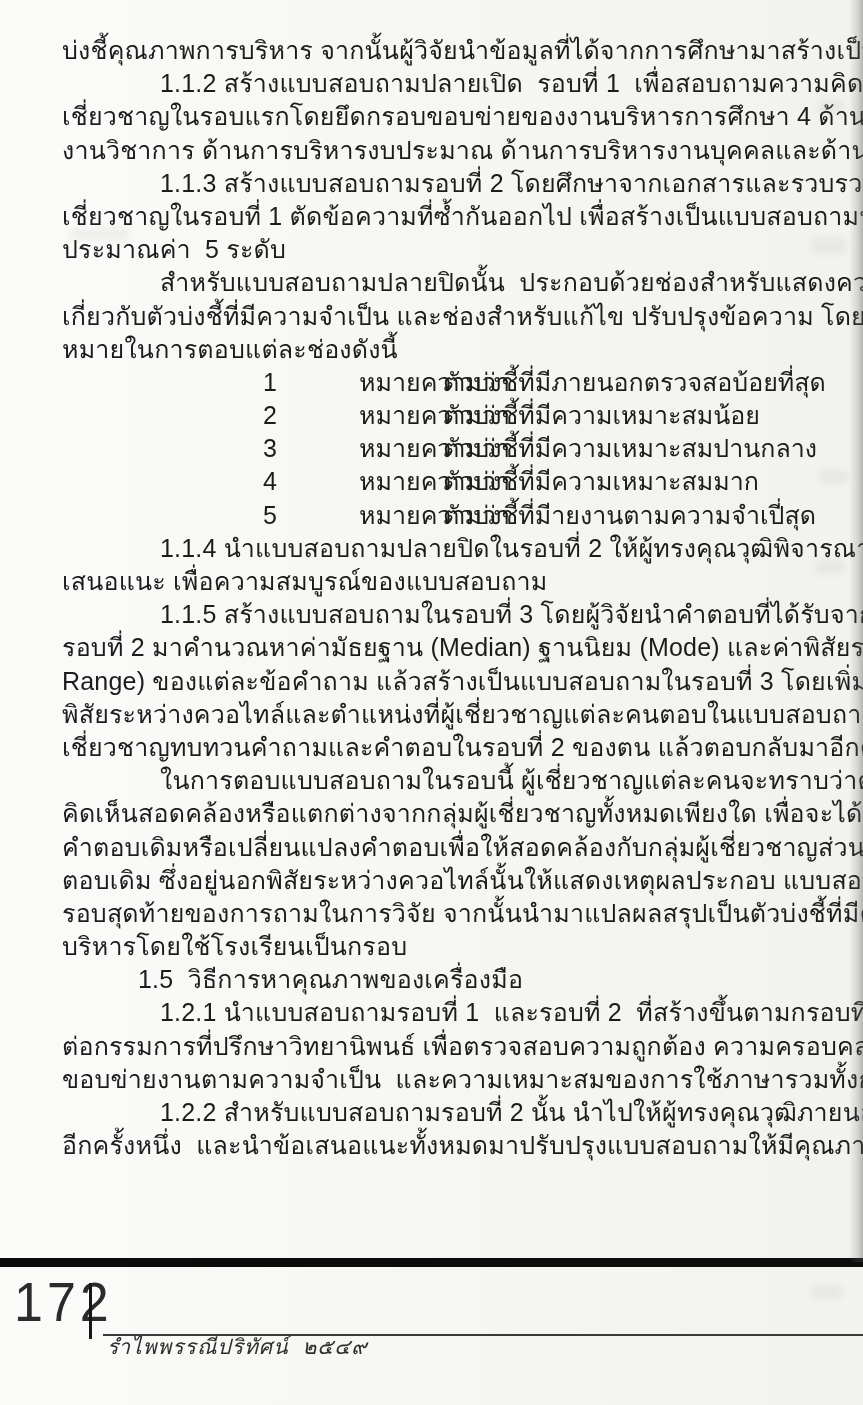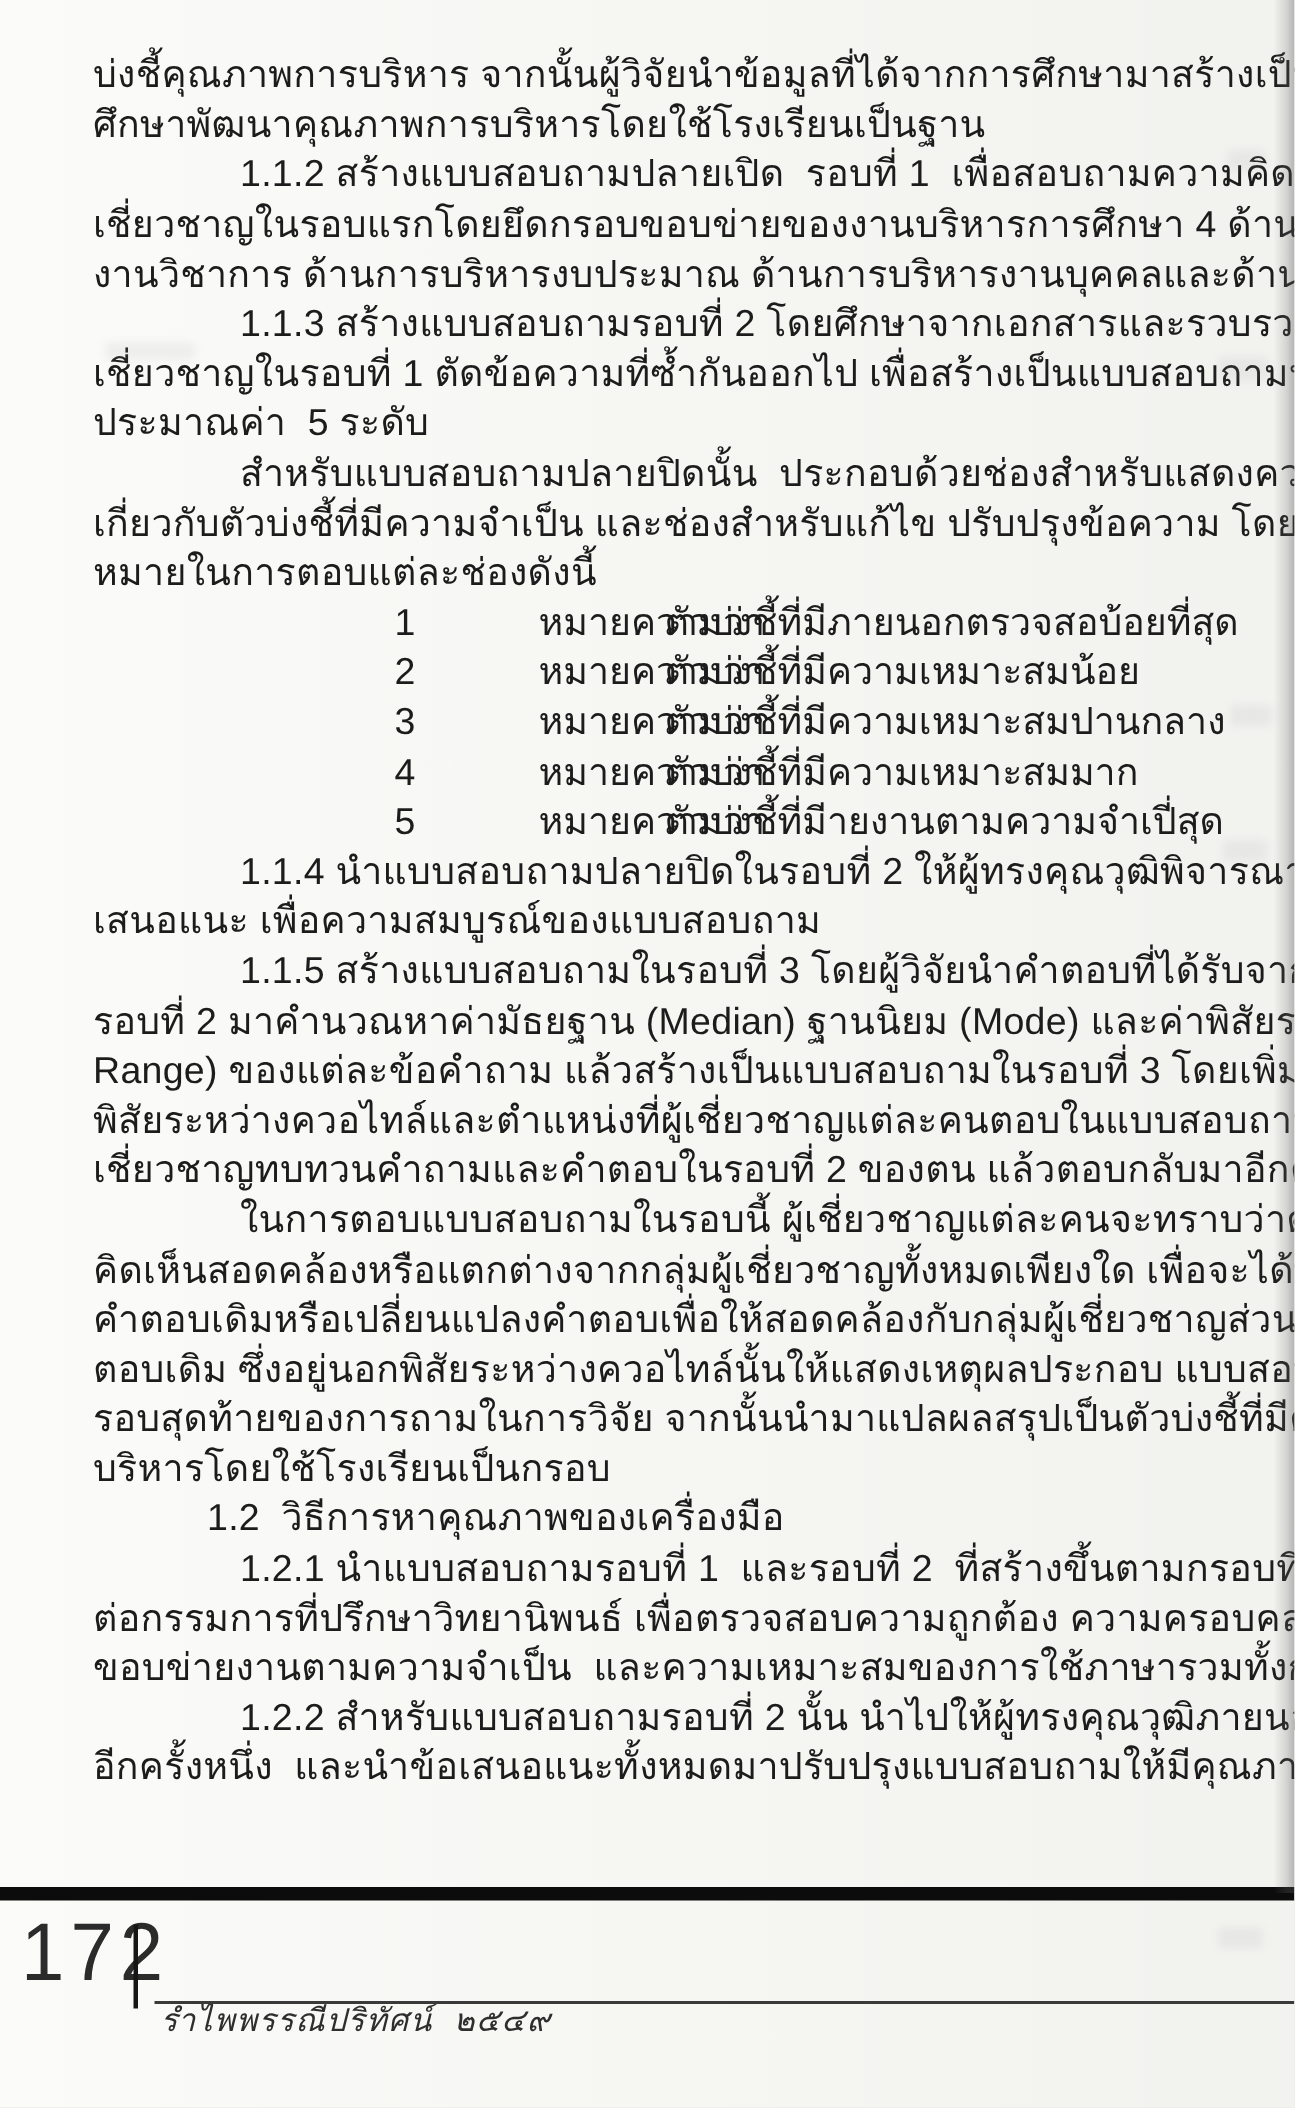--- a/index.html
+++ b/index.html
@@ -64,21 +64,20 @@
     position:absolute;left:103px;top:1334px;width:760px;height:2px;background:#3a3a3a;
   }
 </style>
 </head>
 <body>
 
 <div class="page">
 
   <div class="text">
     <div class="line">บ่งชี้คุณภาพการบริหาร จากนั้นผู้วิจัยนำข้อมูลที่ได้จากการศึกษามาสร้างเป็นกรอบ (Frame) ในการ</div>
-    <div class="line">ศึกษาพัฒนาคุณภาพการบริหารโดยใช้โรงเรียนเป็นฐาน</div>
     <div class="line indent-para">1.1.2 สร้างแบบสอบถามปลายเปิด  รอบที่ 1  เพื่อสอบถามความคิดเห็นของผู้</div>
     <div class="line">เชี่ยวชาญในรอบแรกโดยยึดกรอบขอบข่ายของงานบริหารการศึกษา 4 ด้าน ได้แก่ ด้านการบริหาร</div>
     <div class="line">งานวิชาการ ด้านการบริหารงบประมาณ ด้านการบริหารงานบุคคลและด้านการบริหารทั่วไป</div>
     <div class="line indent-para">1.1.3 สร้างแบบสอบถามรอบที่ 2 โดยศึกษาจากเอกสารและรวบรวมคำตอบจากผู้</div>
     <div class="line">เชี่ยวชาญในรอบที่ 1 ตัดข้อความที่ซ้ำกันออกไป เพื่อสร้างเป็นแบบสอบถามปลายปิดชนิดมาตราส่วน</div>
     <div class="line">ประมาณค่า  5 ระดับ</div>
     <div class="line indent-para">สำหรับแบบสอบถามปลายปิดนั้น  ประกอบด้วยช่องสำหรับแสดงความคิดเห็น</div>
     <div class="line">เกี่ยวกับตัวบ่งชี้ที่มีความจำเป็น และช่องสำหรับแก้ไข ปรับปรุงข้อความ โดยมีรายละเอียดของความ</div>
     <div class="line">หมายในการตอบแต่ละช่องดังนี้</div>
 
@@ -114,21 +113,21 @@
     <div class="line">รอบที่ 2 มาคำนวณหาค่ามัธยฐาน (Median) ฐานนิยม (Mode) และค่าพิสัยระหว่างควอไทล์ (Interquartile</div>
     <div class="line">Range) ของแต่ละข้อคำถาม แล้วสร้างเป็นแบบสอบถามในรอบที่ 3 โดยเพิ่มตำแหน่งของมัธยฐาน ช่วง</div>
     <div class="line">พิสัยระหว่างควอไทล์และตำแหน่งที่ผู้เชี่ยวชาญแต่ละคนตอบในแบบสอบถามรอบที่ผ่านมา เพื่อให้ผู้</div>
     <div class="line">เชี่ยวชาญทบทวนคำถามและคำตอบในรอบที่ 2 ของตน แล้วตอบกลับมาอีกครั้งหนึ่ง</div>
     <div class="line indent-para">ในการตอบแบบสอบถามในรอบนี้ ผู้เชี่ยวชาญแต่ละคนจะทราบว่าตนเอง มีความ</div>
     <div class="line">คิดเห็นสอดคล้องหรือแตกต่างจากกลุ่มผู้เชี่ยวชาญทั้งหมดเพียงใด เพื่อจะได้พิจารณาว่าจะยังยืนยัน</div>
     <div class="line">คำตอบเดิมหรือเปลี่ยนแปลงคำตอบเพื่อให้สอดคล้องกับกลุ่มผู้เชี่ยวชาญส่วนใหญ่ หากยืนยัน   คำ</div>
     <div class="line">ตอบเดิม ซึ่งอยู่นอกพิสัยระหว่างควอไทล์นั้นให้แสดงเหตุผลประกอบ แบบสอบถามรอบที่ 3 นี้ เป็น</div>
     <div class="line">รอบสุดท้ายของการถามในการวิจัย จากนั้นนำมาแปลผลสรุปเป็นตัวบ่งชี้ที่มีความเหมาะสมในการ</div>
     <div class="line">บริหารโดยใช้โรงเรียนเป็นกรอบ</div>
-    <div class="line indent-sub">1.2  วิธีการหาคุณภาพของเครื่องมือ</div>
+    <div class="line indent-sub">1.5  วิธีการหาคุณภาพของเครื่องมือ</div>
     <div class="line indent-para">1.2.1 นำแบบสอบถามรอบที่ 1  และรอบที่ 2  ที่สร้างขึ้นตามกรอบที่ตั้งไว้  เสนอ</div>
     <div class="line">ต่อกรรมการที่ปรึกษาวิทยานิพนธ์ เพื่อตรวจสอบความถูกต้อง ความครอบคลุมของตัวบ่งชี้แต่ละ</div>
     <div class="line">ขอบข่ายงานตามความจำเป็น  และความเหมาะสมของการใช้ภาษารวมทั้งการสื่อความหมาย</div>
     <div class="line indent-para">1.2.2 สำหรับแบบสอบถามรอบที่ 2 นั้น นำไปให้ผู้ทรงคุณวุฒิภายนอกตรวจสอบ</div>
     <div class="line">อีกครั้งหนึ่ง  และนำข้อเสนอแนะทั้งหมดมาปรับปรุงแบบสอบถามให้มีคุณภาพต่อไป</div>
   </div>
 
   <div class="footer-bar"></div>
   <div class="page-number">172</div>
   <div class="footer-divider"></div>

